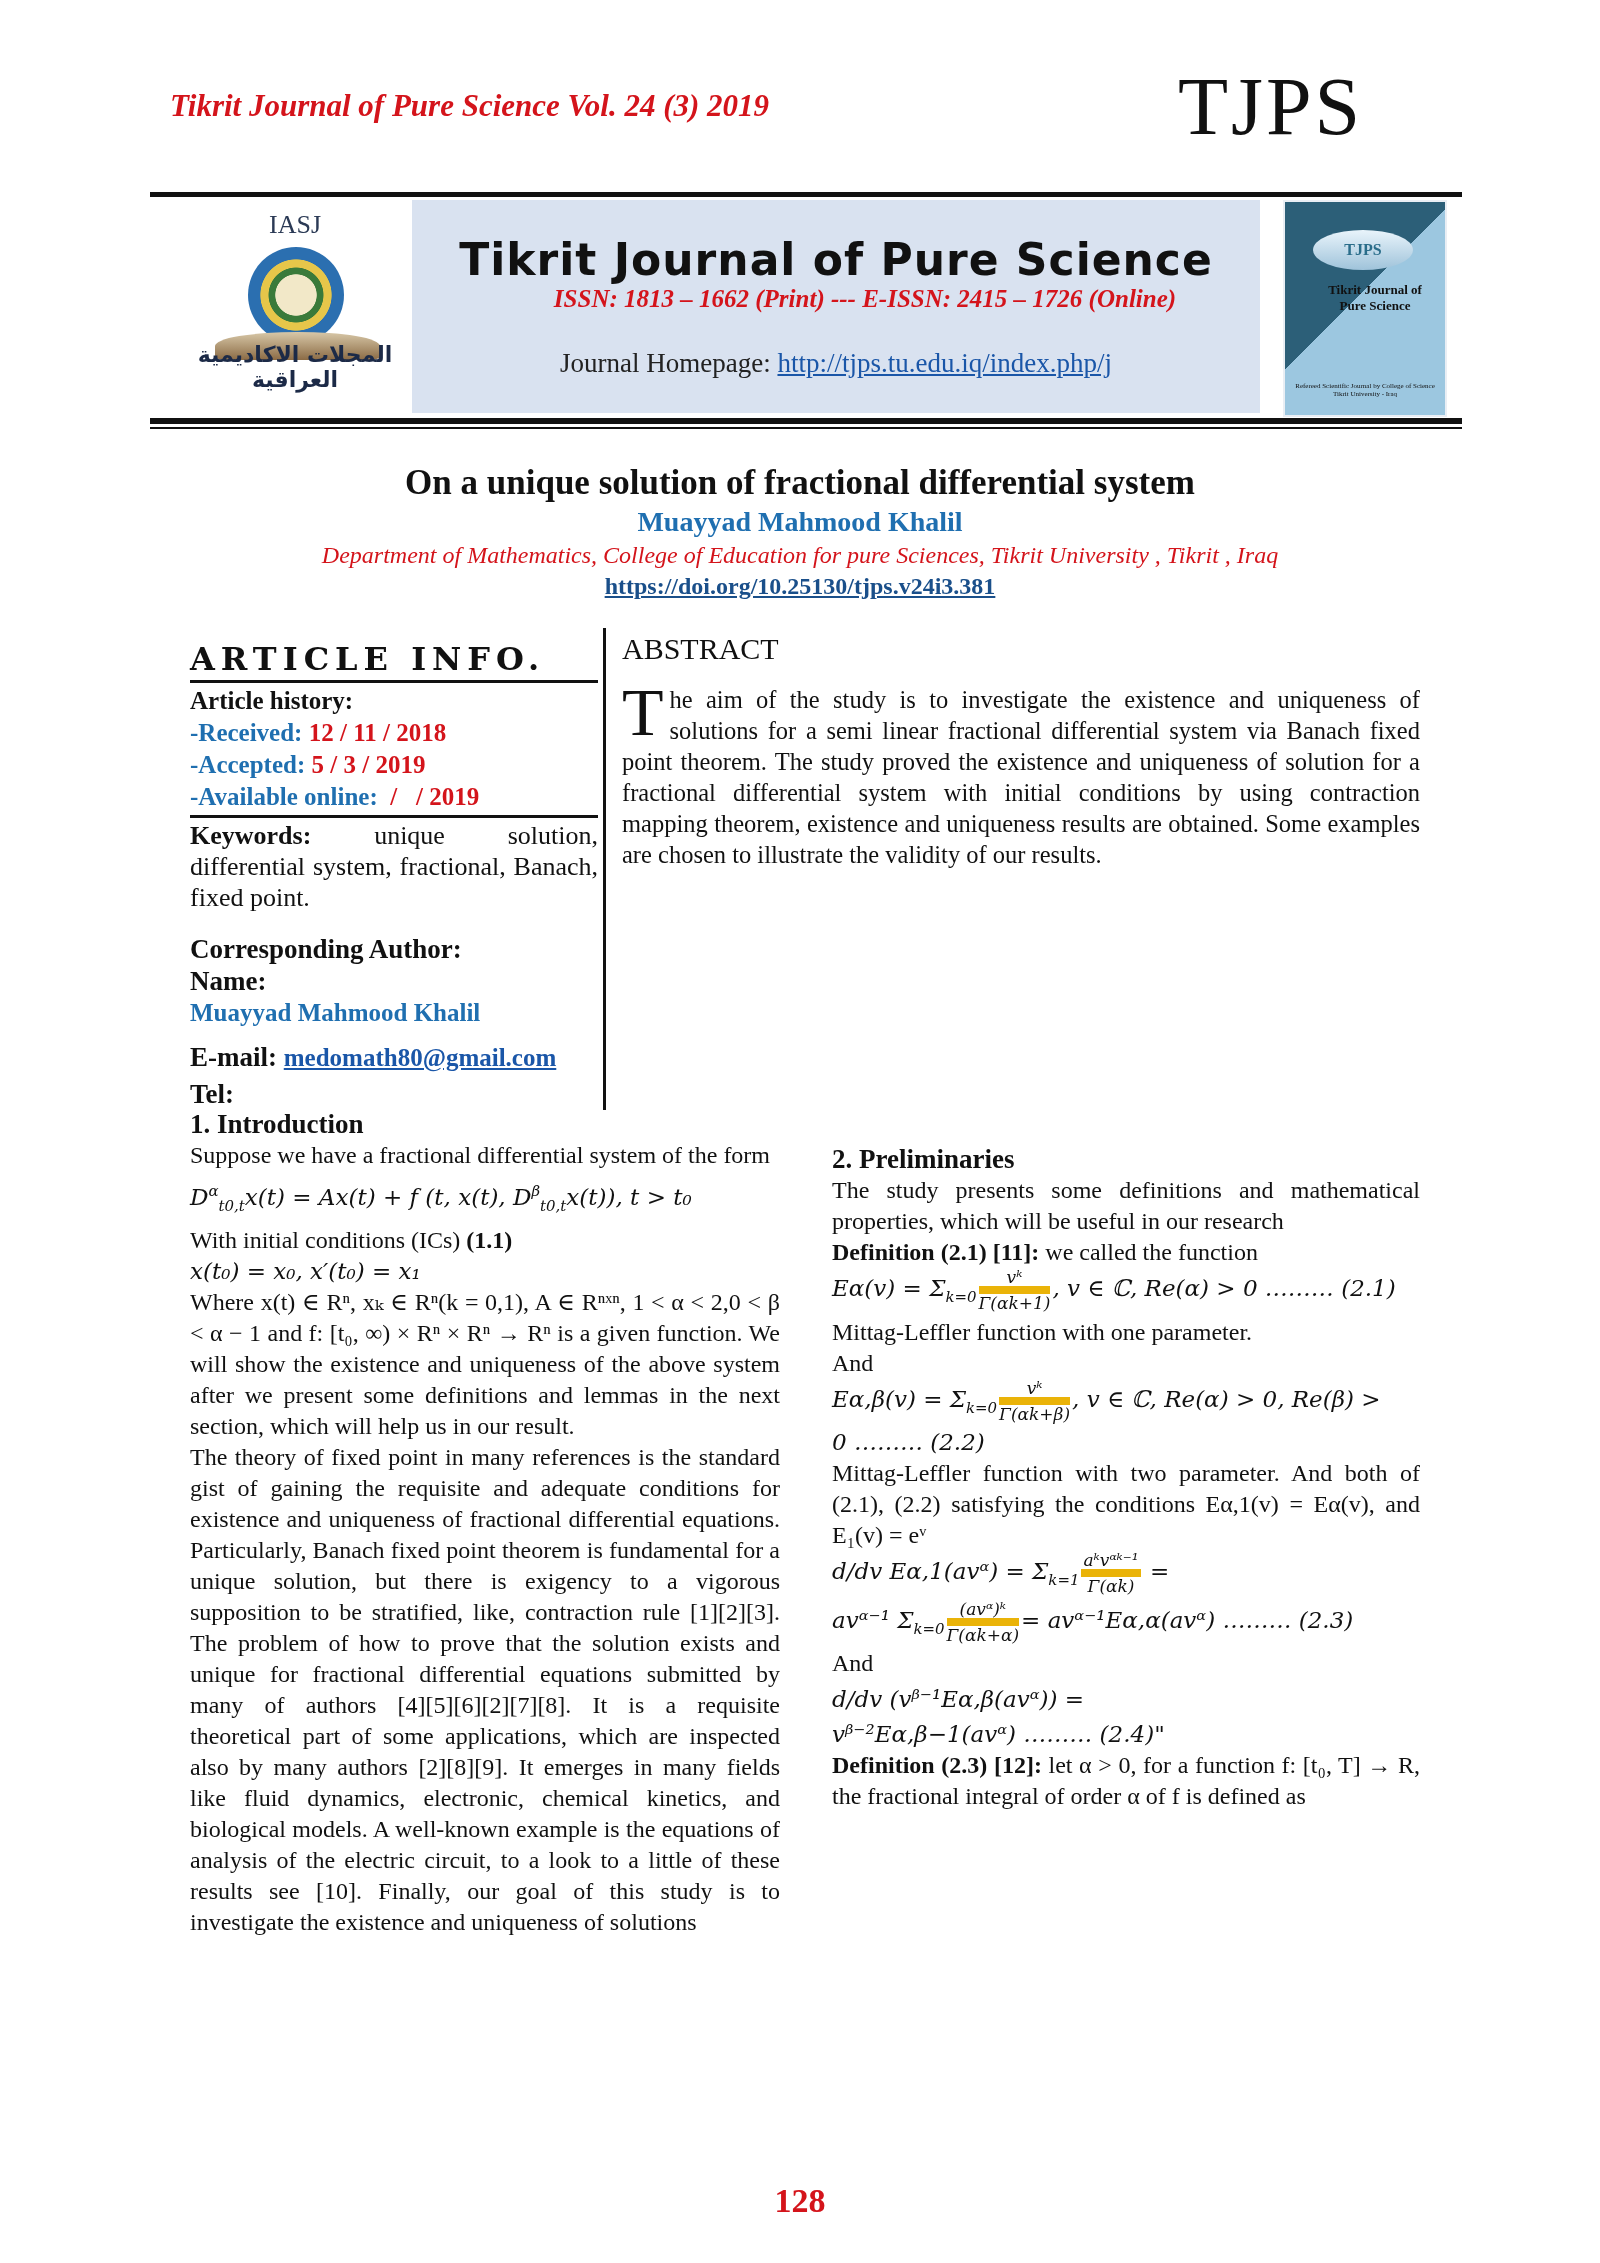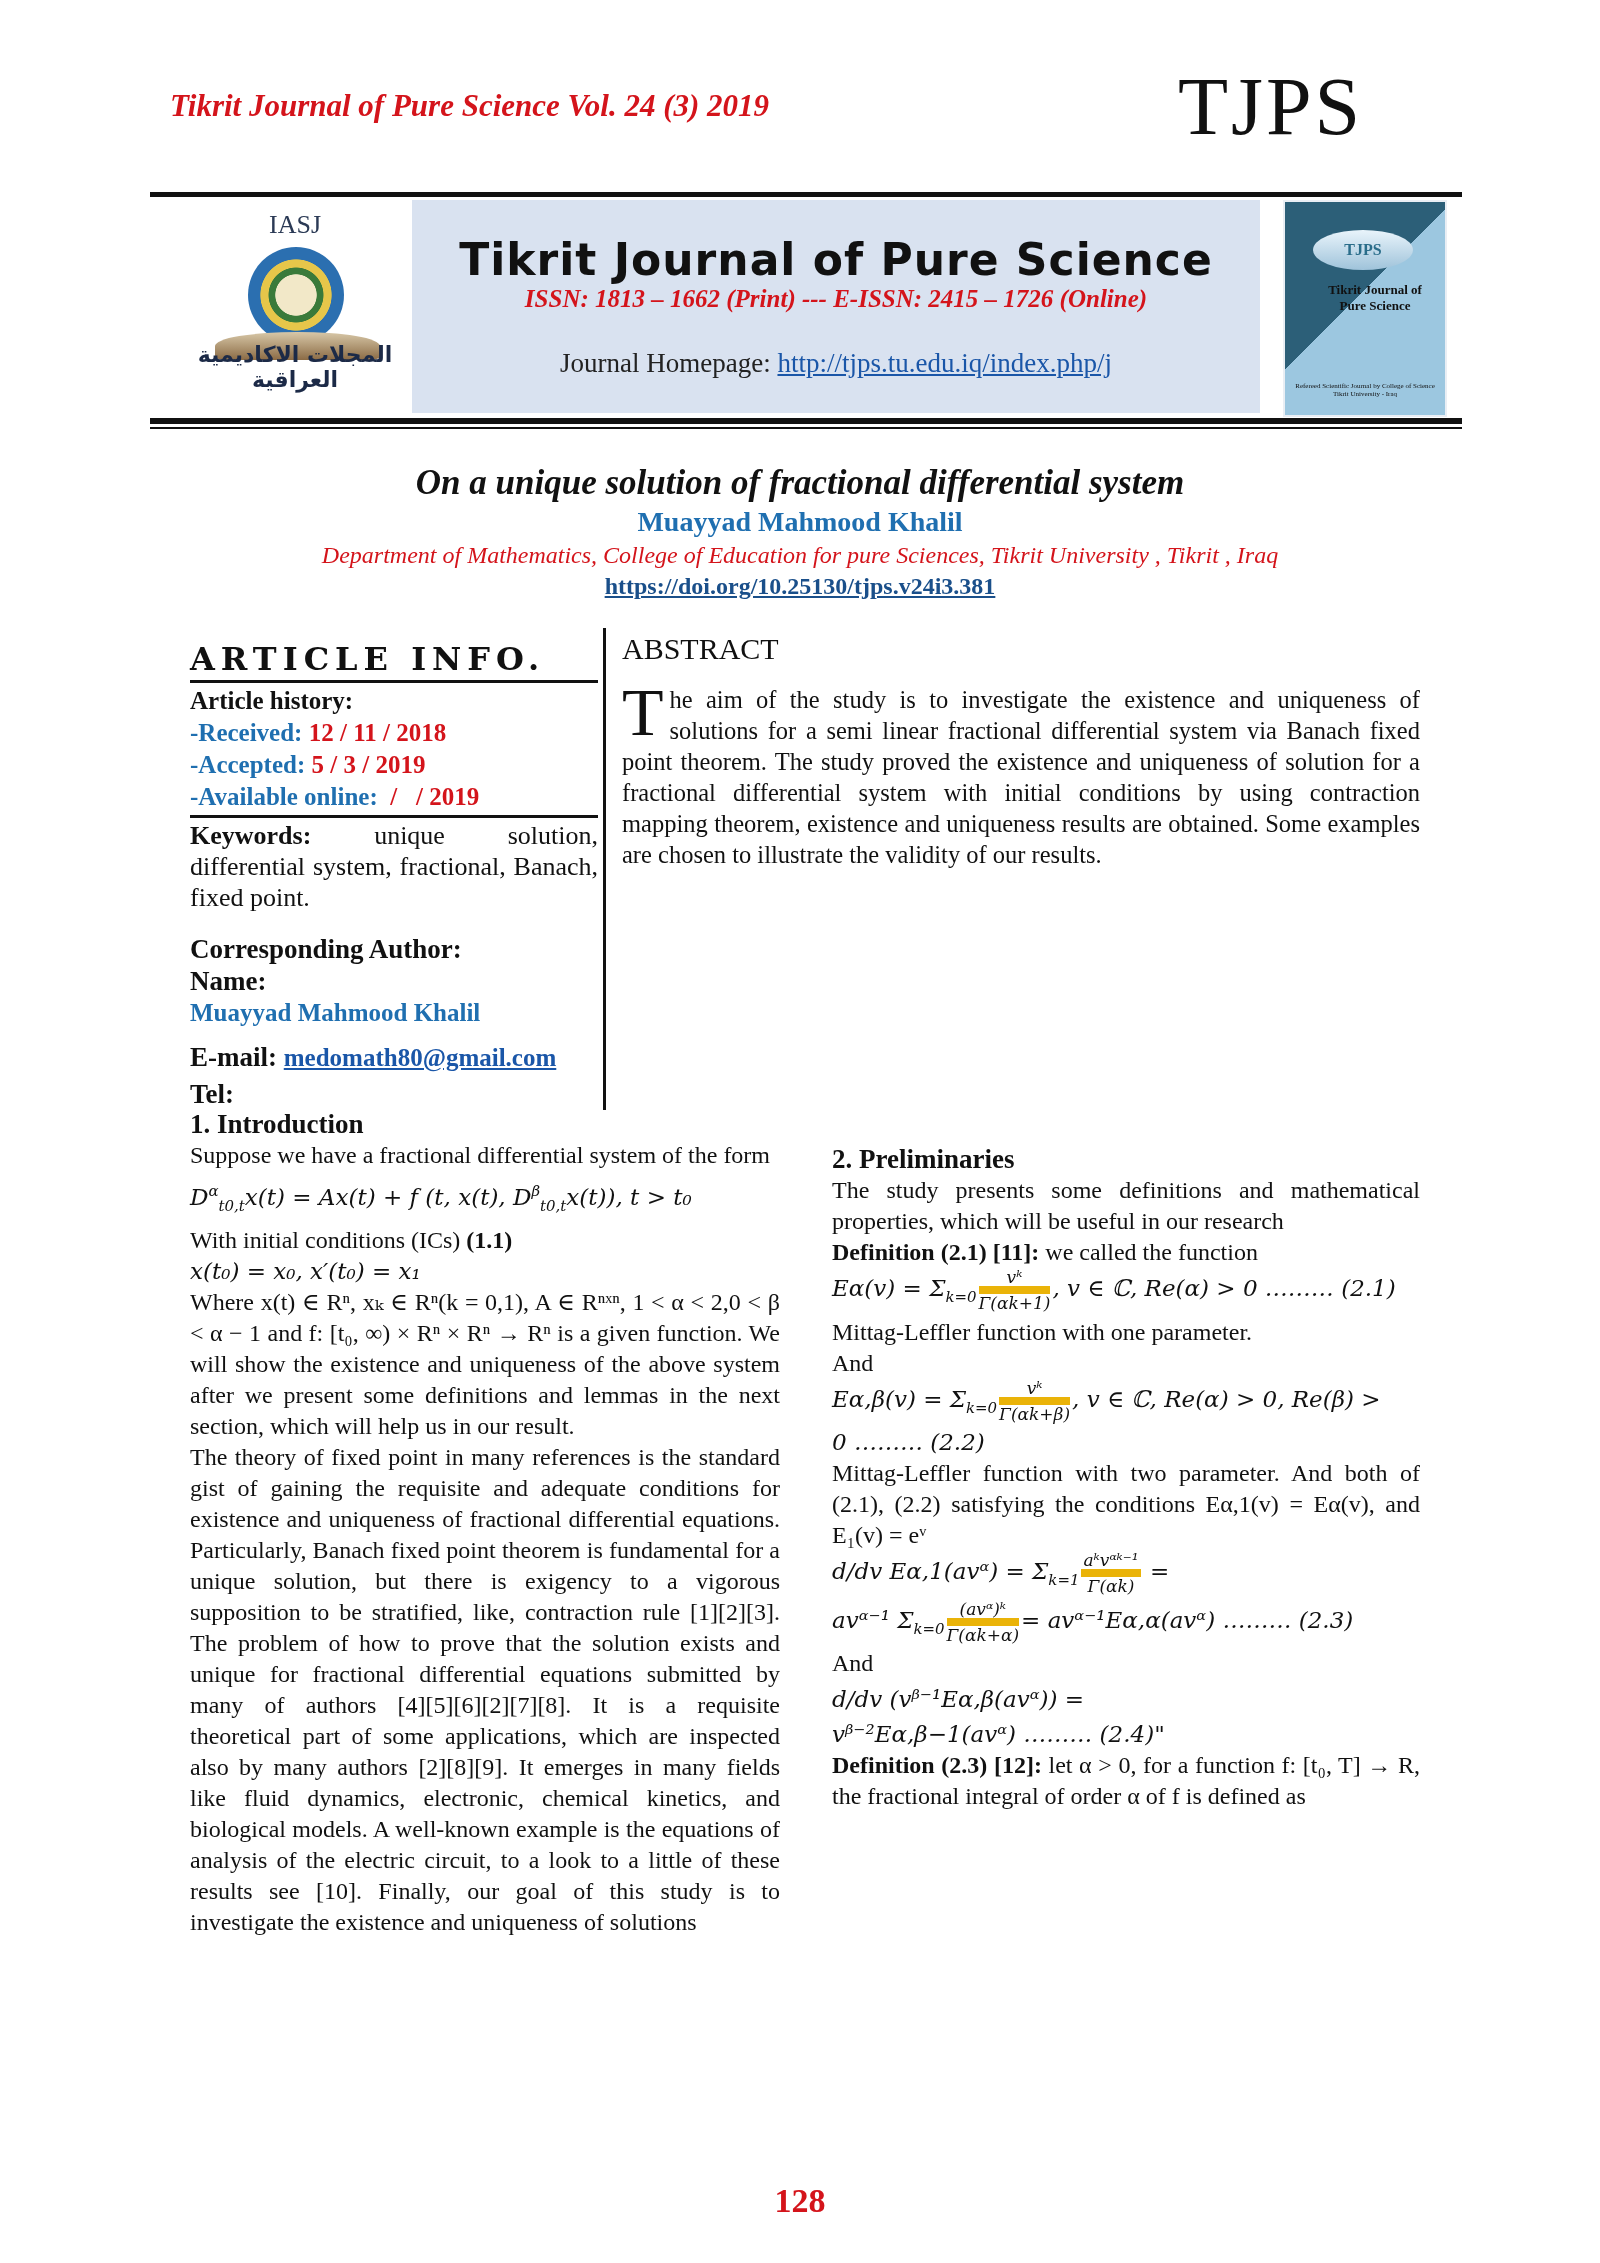--- a/index.html
+++ b/index.html
@@ -15,28 +15,28 @@
   #rule-top { left:150px; top:192px; width:1312px; height:5px; background:#111; }
   #rule-bottom1 { left:150px; top:418px; width:1312px; height:6px; background:#111; }
   #rule-bottom2 { left:150px; top:427px; width:1312px; height:2px; background:#111; }
   #banner-left { left:180px; top:192px; width:230px; height:215px; }
   #iasj-text { left:0; top:18px; width:230px; text-align:center; font-size:26px; color:#2b3a55; }
   #iasj-emblem { left:68px; top:55px; width:96px; height:96px; border-radius:50%; background:radial-gradient(circle, #f2e8c8 0 30%, #3a7a3a 31% 40%, #e6c64a 41% 52%, #2b6fb0 53% 75%, #e3c24d 76% 100%); }
   #iasj-book { left:35px; top:140px; width:165px; height:28px; background:linear-gradient(180deg,#d8c8a8,#8b6b45); border-radius:50% 50% 10% 10%; }
   #iasj-arabic { left:0; top:150px; width:230px; text-align:center; font-size:22px; font-weight:bold; color:#1c2a47; font-family:"DejaVu Sans",sans-serif; }
   #banner-mid { left:412px; top:200px; width:848px; height:213px; background:#d9e2f0; }
   #journal-name { left:0; top:34px; width:848px; text-align:center; font-size:44px; font-weight:bold; font-family:"DejaVu Sans",sans-serif; letter-spacing:1px; color:#111; }
-  #issn-line { left:0; top:85px; width:848px; text-align:center; font-size:25px; font-style:italic; font-weight:bold; color:#d4141b; }
+  #issn-line { left:0; top:85px; width:848px; text-align:center; font-size:25px; font-style:italic; font-weight:bold; color:#d4141b;padding-left:29px; }
   #homepage-line { left:0; top:148px; width:848px; text-align:center; font-size:27px; color:#222; }
   #cover { left:1283px; top:200px; width:160px; height:213px; background:linear-gradient(135deg,#2c5f78 0 45%, #9cc7e0 45% 100%); border:2px solid #e9eef4; }
   #cover-oval { left:28px; top:28px; width:100px; height:40px; border-radius:50%; background:linear-gradient(180deg,#e9f4fb,#9fc3da); text-align:center; line-height:40px; font-weight:bold; font-size:16px; color:#2a6d8a; }
   #cover-title { left:30px; top:80px; width:120px; text-align:center; font-size:13px; font-weight:bold; color:#111; line-height:16px; }
   #cover-foot { left:6px; top:180px; width:148px; text-align:center; font-size:7px; color:#111; }
   
-  #paper-title { left:0; top:463px; width:1600px; text-align:center; font-size:35px; font-weight:bold; color:#111;font-style:italic; }
+  #paper-title { left:0; top:463px; width:1600px; text-align:center; font-size:35px; font-weight:bold; color:#111; }
   #author { left:0; top:506px; width:1600px; text-align:center; font-size:28px; font-weight:bold; color:#1f6fb0; }
   #affiliation { left:0; top:542px; width:1600px; text-align:center; font-size:24px; font-style:italic; color:#d4141b; }
   #doi { left:0; top:573px; width:1600px; text-align:center; font-size:24px; font-weight:bold; }
   #doi a { color:#1a4f8a; }
   
   #info { left:190px; top:640px; width:408px; }
   #info-title { font-size:32px; font-weight:bold; letter-spacing:6px; font-family:"DejaVu Serif",serif; }
   .hr { height:3px; background:#111; margin:2px 0; }
   #info .line { font-size:25px; line-height:32px; }
   #info .b { font-weight:bold; }

